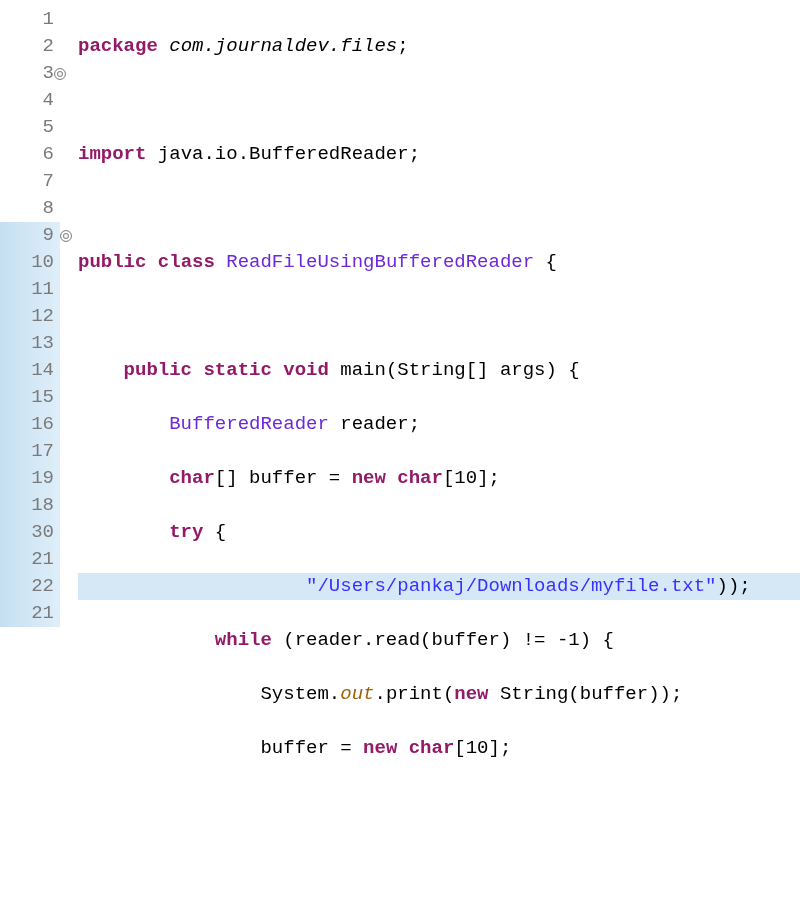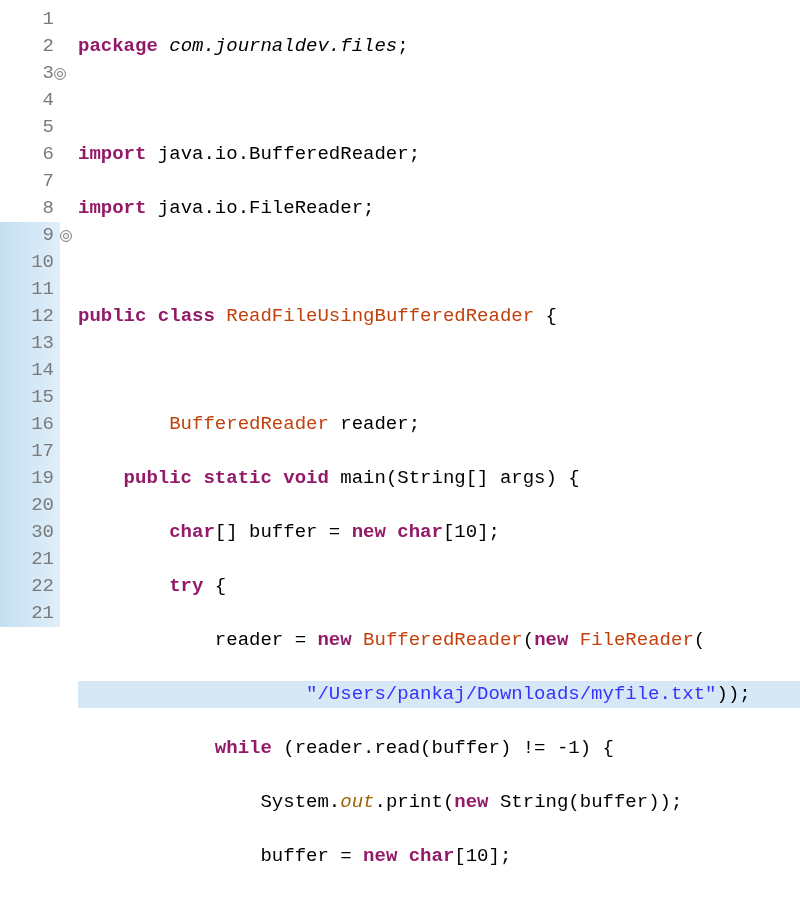--- a/index.html
+++ b/index.html
@@ -54,21 +54,21 @@
     padding-top: 6px;
     line-height: 27px;
     white-space: pre;
     overflow: hidden;
     padding-left: 18px;
   }
   .code .line { display: block; min-height: 27px; }
   .code .line.sel { background: #d6e8f6; }
   .kw { color: #931a68; font-weight: bold; }
   .pkg { color: #000; font-style: italic; }
-  .cls { color: #c2410c; }
+  .cls { color: #6d28d9; }
   .mth { color: #000; }
   .str { color: #3832ff; }
   .fld { color: #a16207; font-style: italic; }
 </style>
 </head>
 <body>
 
 <div class="editor">
   <div class="gutter">
     <span class="ln">1</span>
@@ -82,40 +82,38 @@
     <span class="ln hl fold">9</span>
     <span class="ln hl">10</span>
     <span class="ln hl">11</span>
     <span class="ln hl">12</span>
     <span class="ln hl">13</span>
     <span class="ln hl">14</span>
     <span class="ln hl">15</span>
     <span class="ln hl">16</span>
     <span class="ln hl">17</span>
     <span class="ln hl">19</span>
-    <span class="ln hl">20</span>
+    <span class="ln hl">18</span>
     <span class="ln hl">30</span>
     <span class="ln hl">21</span>
     <span class="ln hl">22</span>
     <span class="ln hl">21</span>
   </div>
 
   <div class="code">
 <span class="line"><span class="kw">package</span> <span class="pkg">com.journaldev.files</span>;</span>
 <span class="line"> </span>
 <span class="line"><span class="kw">import</span> <span>java.io.BufferedReader</span>;</span>
-<span class="line"><span class="kw">import</span> <span>java.io.FileReader</span>;</span>
 <span class="line"> </span>
 <span class="line"><span class="kw">public</span> <span class="kw">class</span> <span class="cls">ReadFileUsingBufferedReader</span> {</span>
 <span class="line"> </span>
+<span class="line">    <span class="kw">public</span> <span class="kw">static</span> <span class="kw">void</span> <span class="mth">main</span><span>(String[] args)</span> {</span>
 <span class="line">        <span class="cls">BufferedReader</span> <span>reader</span>;</span>
-<span class="line">    <span class="kw">public</span> <span class="kw">static</span> <span class="kw">void</span> <span class="mth">main</span><span>(String[] args)</span> {</span>
 <span class="line">        <span class="kw">char</span>[] <span>buffer</span> = <span class="kw">new</span> <span class="kw">char</span>[<span>10</span>];</span>
 <span class="line">        <span class="kw">try</span> {</span>
-<span class="line">            <span>reader</span> = <span class="kw">new</span> <span class="cls">BufferedReader</span>(<span class="kw">new</span> <span class="cls">FileReader</span>(</span>
 <span class="line sel">                    <span class="str">"/Users/pankaj/Downloads/myfile.txt"</span>));</span>
 <span class="line">            <span class="kw">while</span> (<span>reader.read(buffer)</span> != <span>-1</span>) {</span>
 <span class="line">                <span>System</span>.<span class="fld">out</span>.<span>print</span>(<span class="kw">new</span> <span>String</span>(<span>buffer</span>));</span>
 <span class="line">                <span>buffer</span> = <span class="kw">new</span> <span class="kw">char</span>[<span>10</span>];</span>
 
 
 
 
 
 

